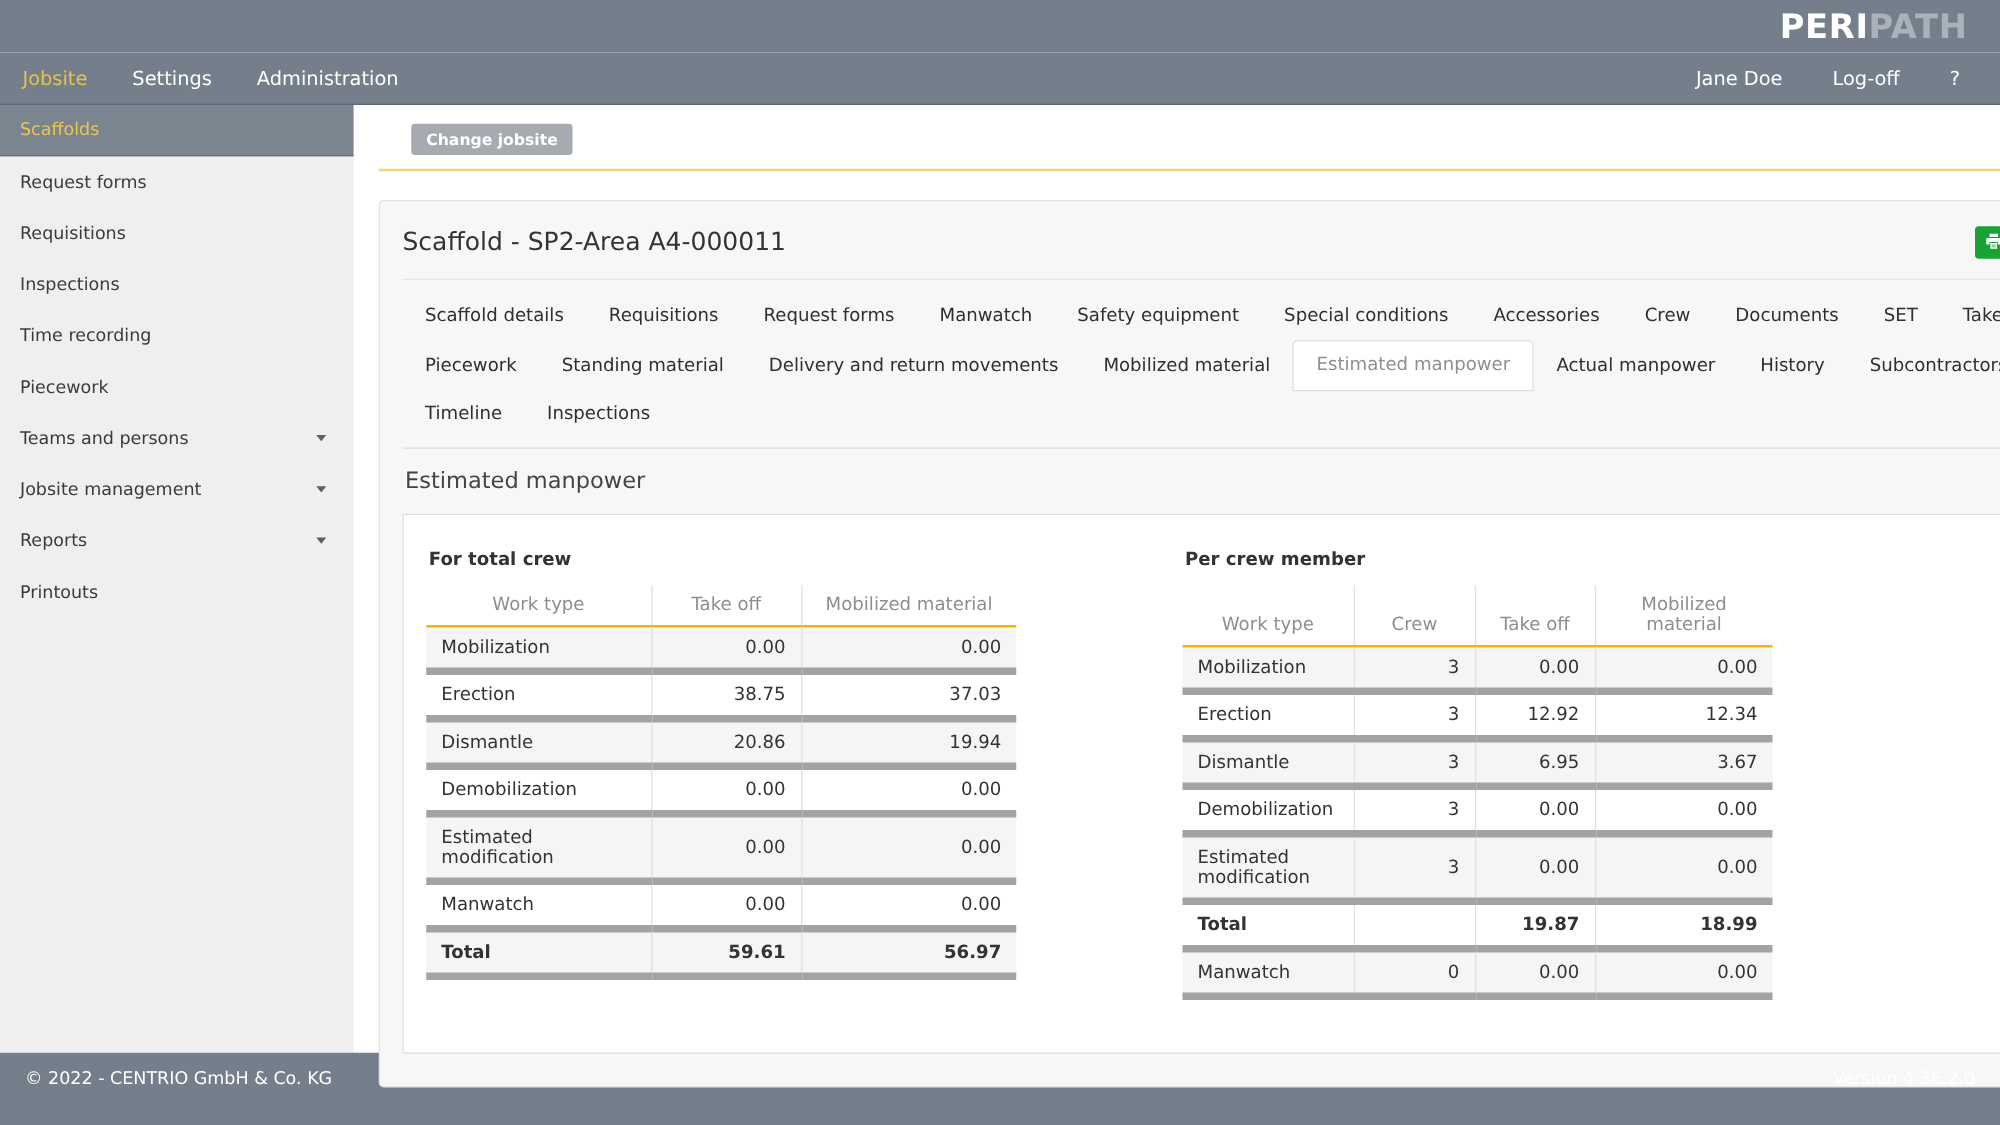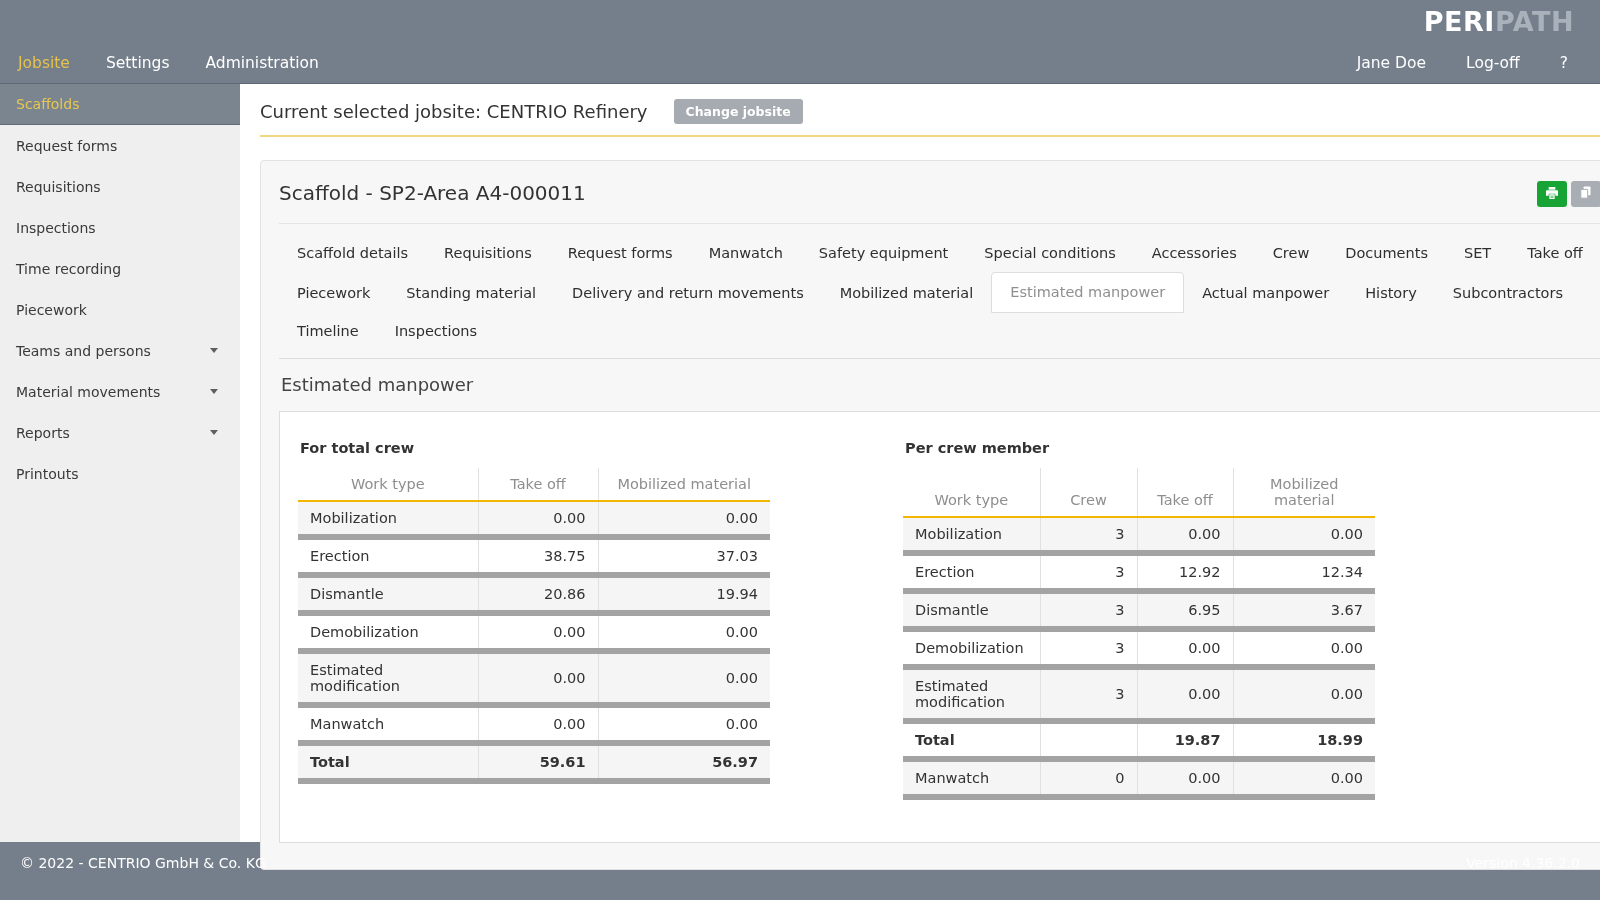--- a/index.html
+++ b/index.html
@@ -14,21 +14,21 @@
 
   .navbar { background:#757f8b; height:42px; display:flex; align-items:center; justify-content:space-between; padding:0 12px 0 0; border-bottom:1px solid #5e6874; }
   .navgroup { display:flex; align-items:center;text-align:center; }
   .nav-item { color:#fff; font-size:15.5px; padding:10px 18px; cursor:pointer; }
   .nav-item.active { color:#e6c24b; }
   .nav-right { display:flex; align-items:center; }
   .nav-right .nav-item { padding:10px 20px; }
 
   
   .body-row { display:flex; height:758px; }
-  .sidebar { width:240px; background:#efefef; flex:none; }
+  .sidebar { width:283px; background:#efefef; flex:none; }
   .side-item { font-size:14px; color:#3a3a3a; padding:12px 16px; height:41px; display:flex; align-items:center; justify-content:space-between; cursor:pointer; }
   .side-item.active { background:#7b8590; color:#e8c750; border-bottom:1px solid #626c78; }
   .caret { width:0; height:0; border-left:4px solid transparent; border-right:4px solid transparent; border-top:5px solid #5f5f5f; margin-right:6px; }
 
   .content { flex:1; background:#fff; padding:0 20px; }
 
   
   .jobsite-row { display:flex; align-items:center; padding:15px 0 11px 0; }
   .jobsite-label { font-size:18px; color:#333; }
   .change-btn { margin-left:26px; background:#a6abb1; color:#fff; border:none; font-size:12.5px; font-weight:600; padding:5px 12px; border-radius:3px; cursor:pointer; font-family:inherit; }
@@ -111,35 +111,34 @@
         <span>Time recording</span>
       </div>
     <div class="side-item">
         <span>Piecework</span>
       </div>
     <div class="side-item">
         <span>Teams and persons</span>
         <span class="caret"></span>
       </div>
     <div class="side-item">
-        <span>Material movements</span>
+        <span>Jobsite management</span>
         <span class="caret"></span>
       </div>
     <div class="side-item">
         <span>Reports</span>
         <span class="caret"></span>
       </div>
     <div class="side-item">
         <span>Printouts</span>
       </div>
   </aside>
 
   <main class="content">
     <div class="jobsite-row">
-      <span class="jobsite-label">Current selected jobsite: CENTRIO Refinery</span>
       <button class="change-btn">Change jobsite</button>
     </div>
     <div class="yellow-rule"></div>
 
     <section class="card">
       <div class="card-head">
         <h1 class="card-title">Scaffold - SP2-Area A4-000011</h1>
         <div class="head-icons">
           <button class="icon-btn print">
             <span>

